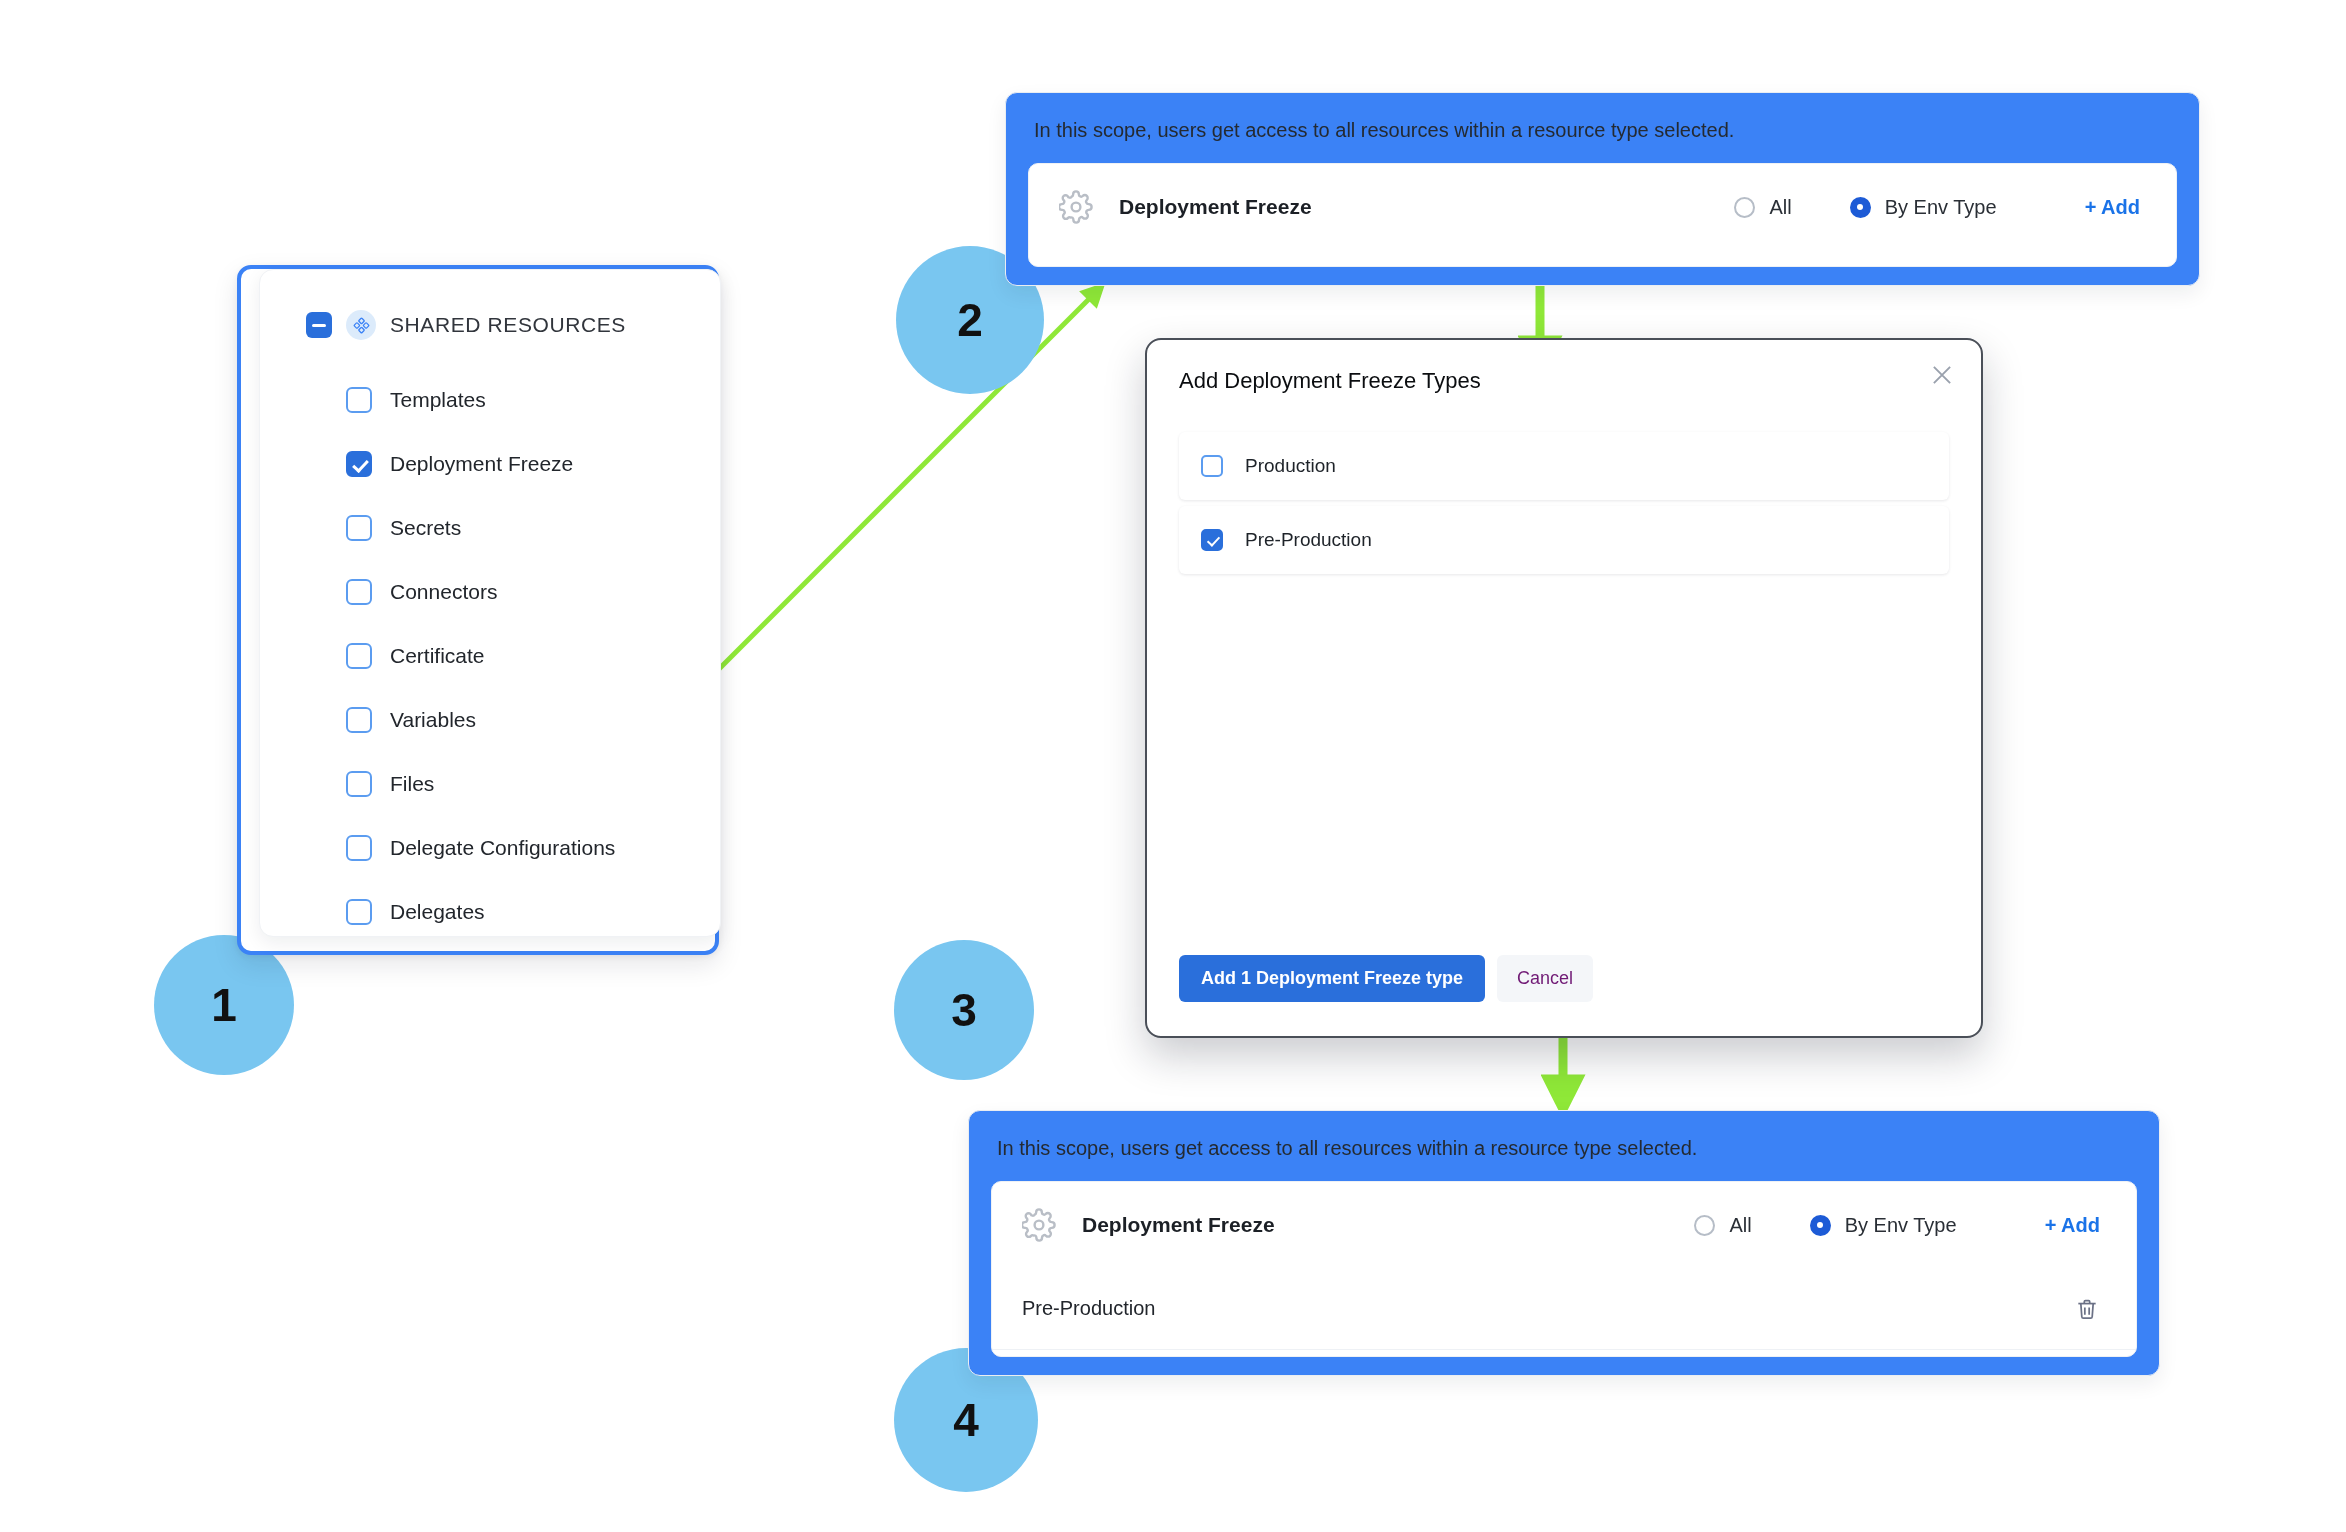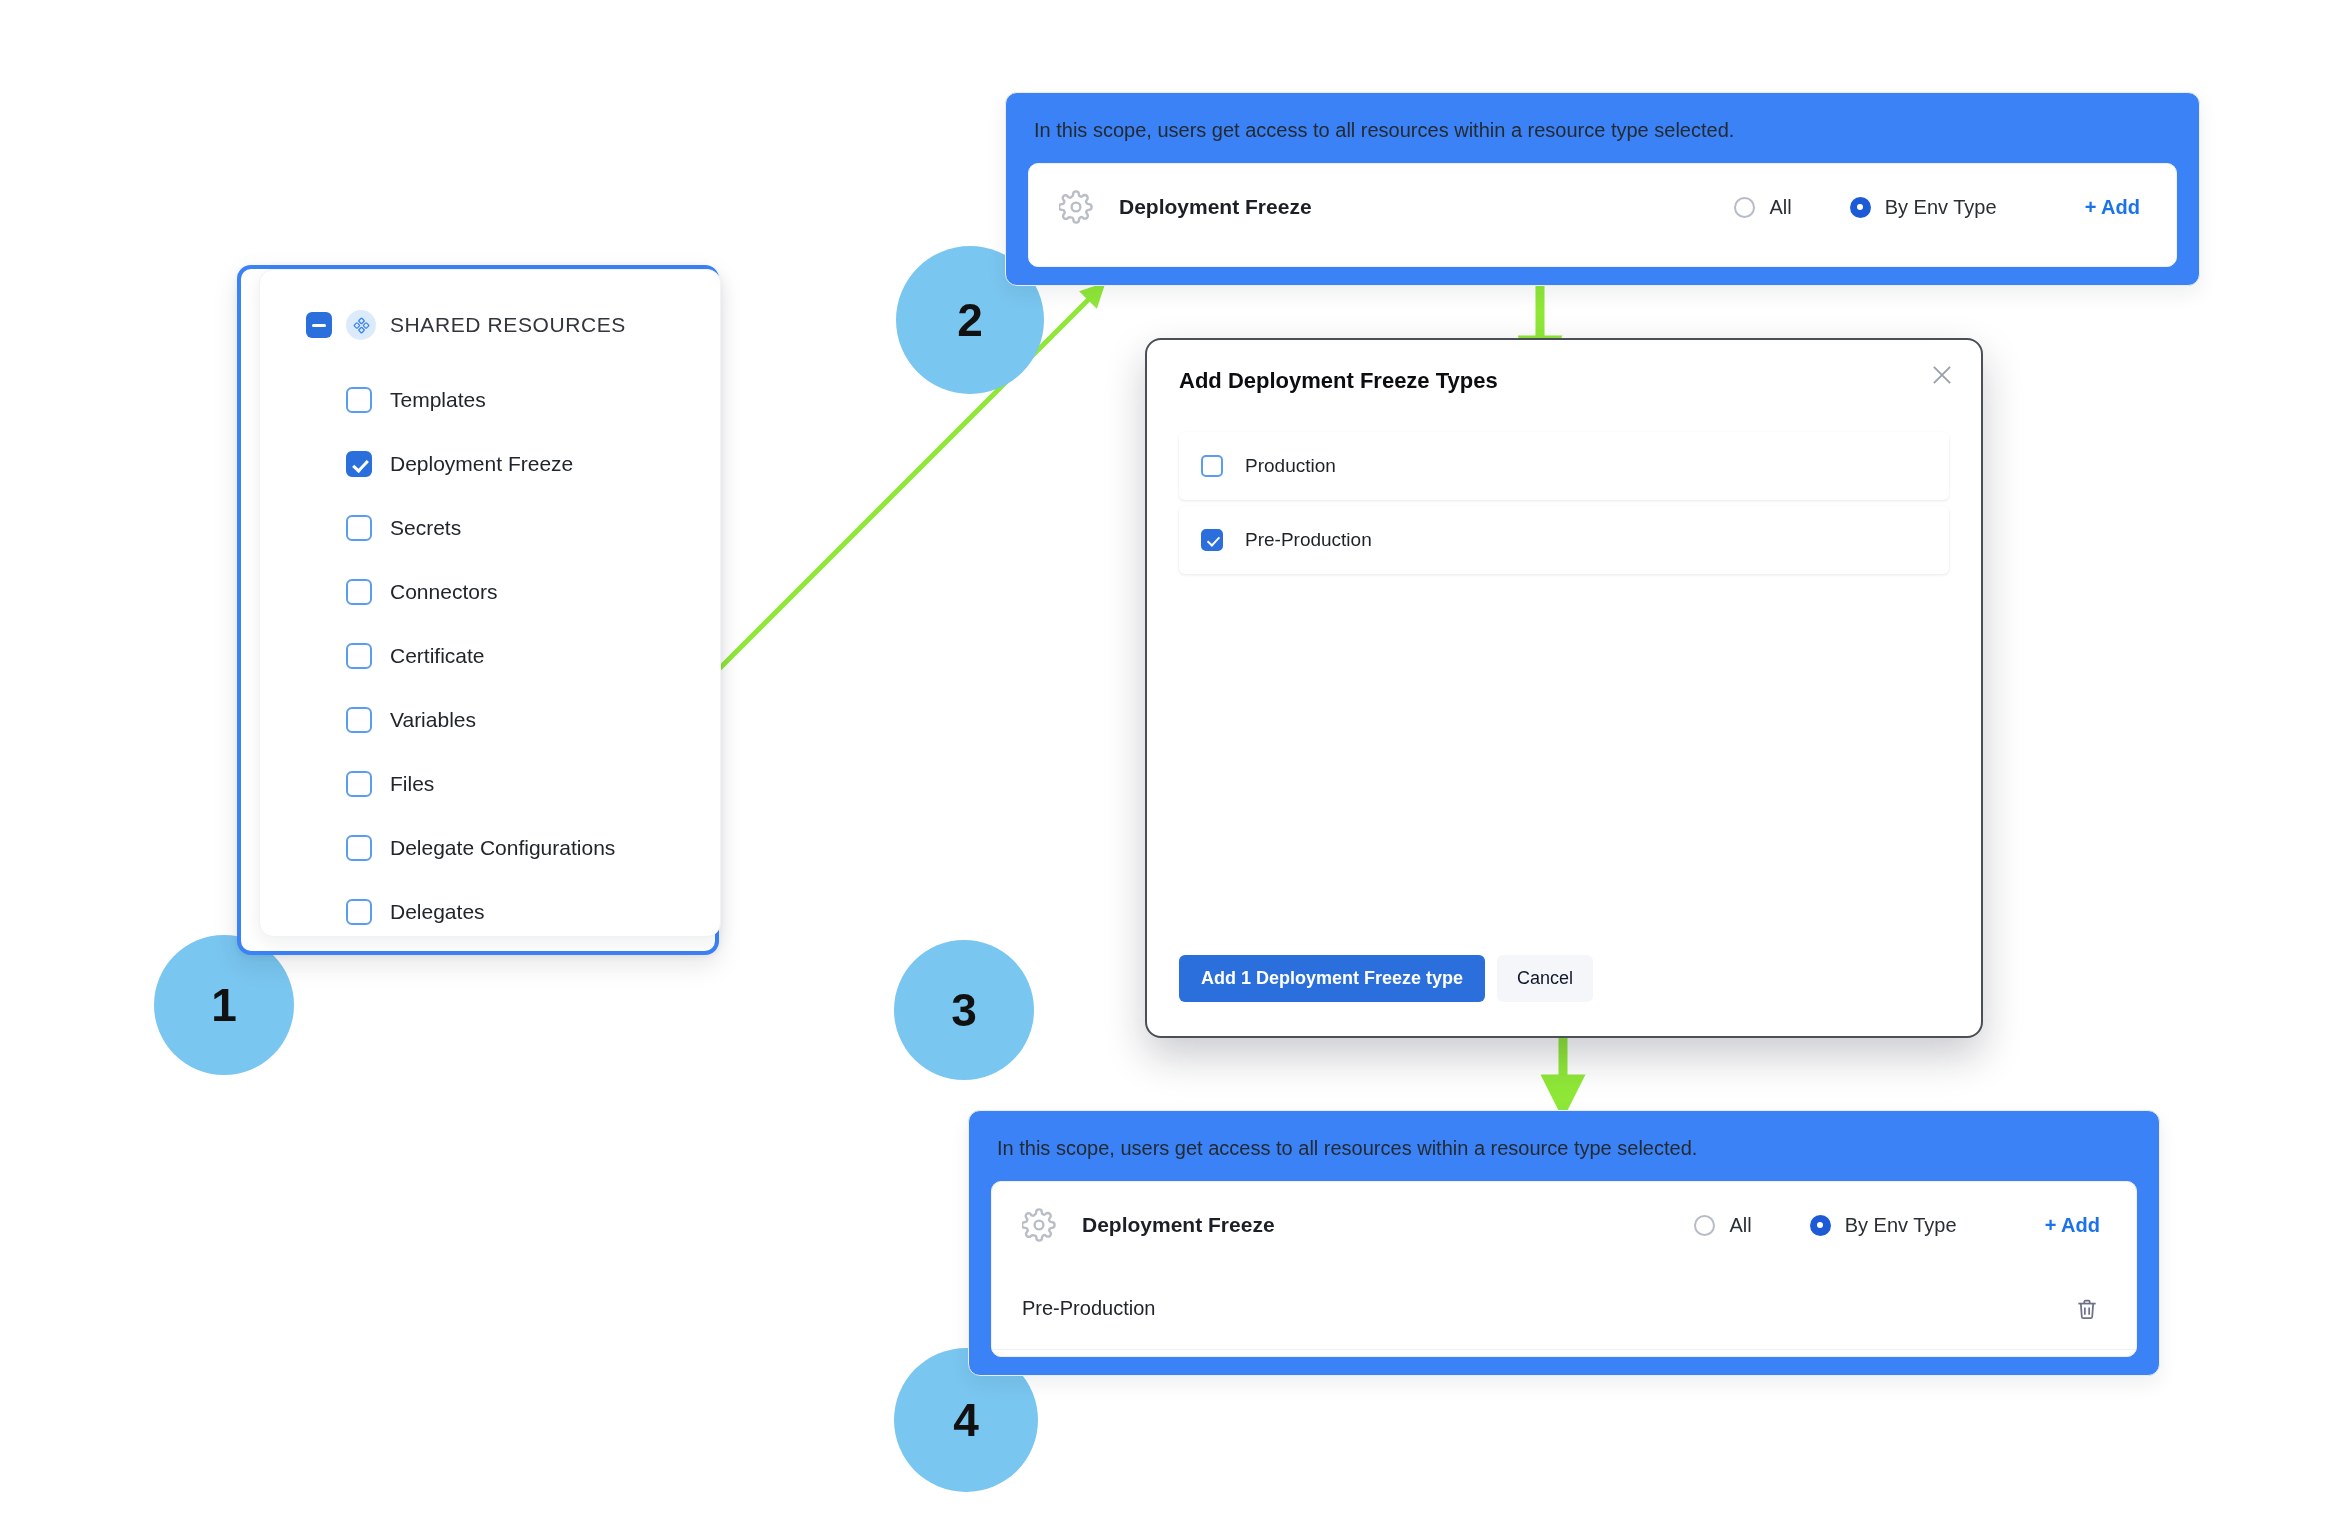--- a/index.html
+++ b/index.html
@@ -123,21 +123,21 @@
   #modal {
     position: absolute;
     left: 1145px; top: 338px; width: 838px; height: 700px;
     background: #ffffff;
     border: 2px solid #4a4f58;
     border-radius: 16px;
     box-shadow: 0 18px 40px rgba(16,24,40,0.22);
   }
   #modal-title {
     position: absolute; left: 32px; top: 28px;
-    font-size: 22px; font-weight: 700; color: #0b0d10;
+    font-size: 22px; font-weight: 400; color: #0b0d10;
   }
   #modal-close {
     position: absolute; right: 24px; top: 20px;
     width: 30px; height: 30px; cursor: pointer;
   }
   .modal-list { position: absolute; left: 32px; right: 32px; top: 92px; }
   .modal-opt {
     display: flex; align-items: center; height: 68px; padding-left: 22px;
     background: #ffffff;
     box-shadow: 0 1px 3px rgba(16,24,40,0.10);
@@ -147,21 +147,21 @@
   .modal-opt .cb { width: 22px; height: 22px; border-radius: 5px; }
   .modal-opt .cb.checked::after { left: 6.5px; top: 2.5px; width: 5px; height: 10px; border-width: 0 2.5px 2.5px 0; }
   .modal-opt-label { font-size: 19px; color: #1e2329; margin-left: 22px; }
   .modal-footer { position: absolute; left: 32px; bottom: 34px; display: flex; align-items: center; gap: 12px; }
   .btn-primary {
     background: #2a6fdb; color: #ffffff; border: none; border-radius: 6px;
     font-size: 18px; font-weight: 700; padding: 13px 22px; cursor: pointer;
     font-family: "Liberation Sans", sans-serif;
   }
   .btn-secondary {
-    background: #f4f6f9; color: #0f172a; border: none; border-radius: 6px;
+    background: #f4f6f9; color: #701a75; border: none; border-radius: 6px;
     font-size: 18px; font-weight: 400; padding: 13px 20px; cursor: pointer;
     font-family: "Liberation Sans", sans-serif;
   }
 </style>
 </head>
 <body>
 
 <div class="stage">
 
   <svg class="arrows" width="2346" height="1532" viewBox="0 0 2346 1532">

